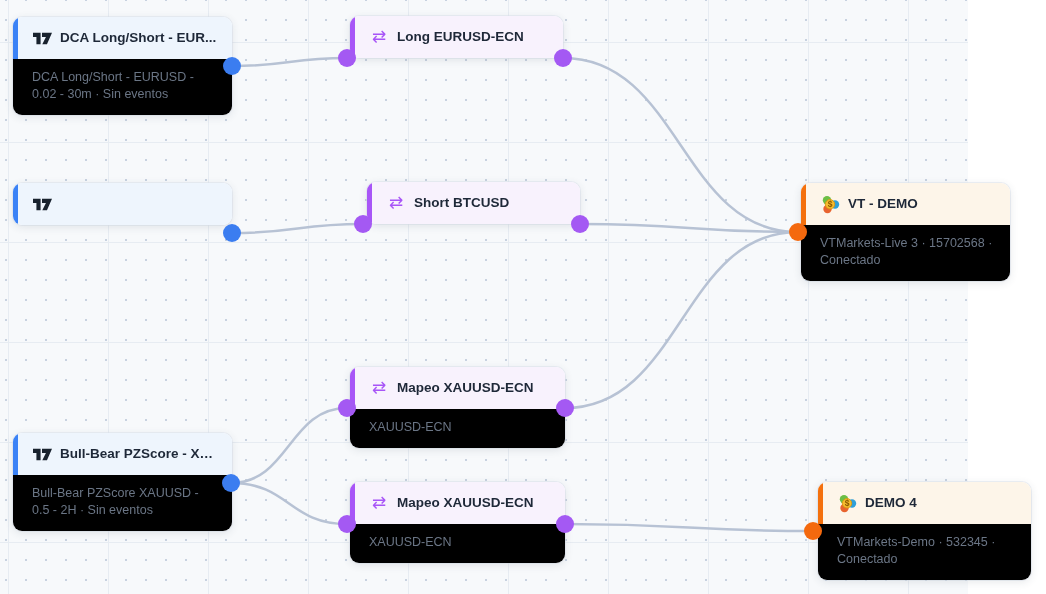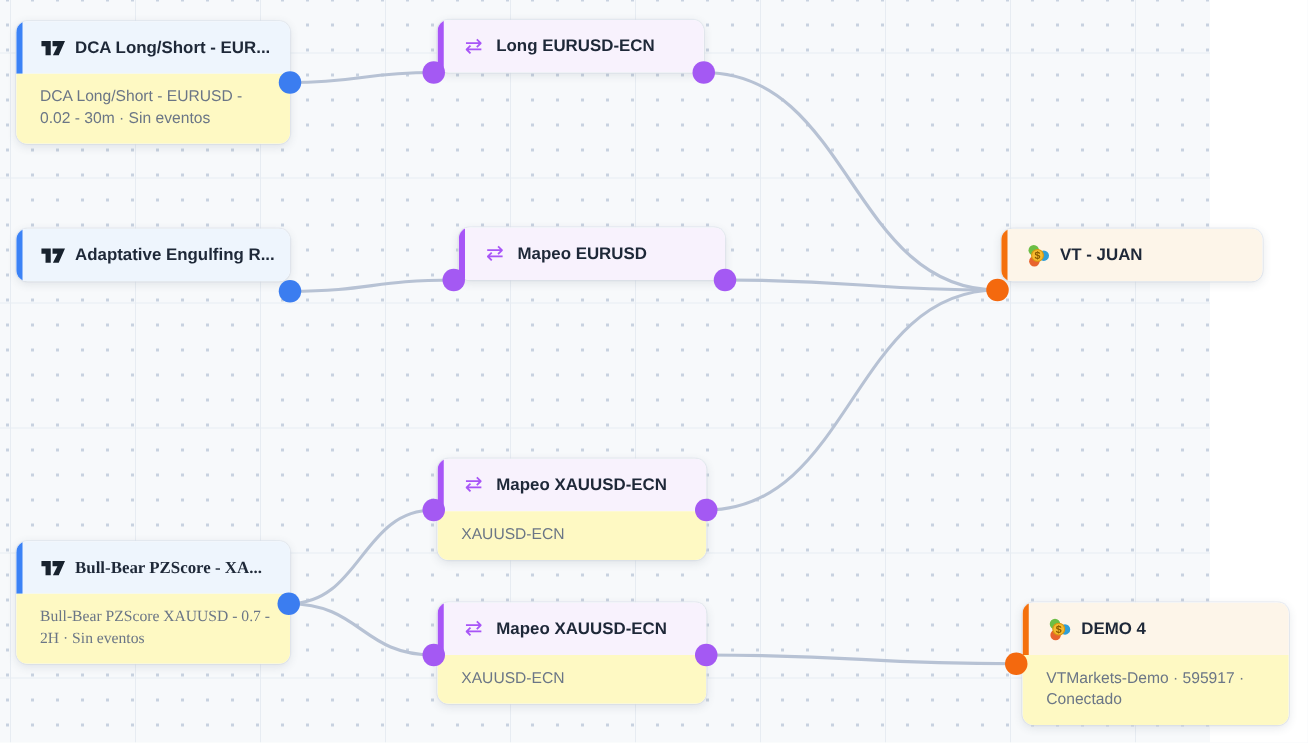--- a/index.html
+++ b/index.html
@@ -28,21 +28,21 @@
   .hd{
     display:flex;align-items:center;gap:8px;
     padding:12px 12px 12px 14px;border-left:5px solid transparent;
     font-size:13.5px;font-weight:700;color:#1e2838;line-height:18px;
     white-space:nowrap;
   }
   .hd-tv{background:#eef5fd;border-left-color:#3b82f6;}
   .hd-map{background:#f8f2fd;border-left-color:#a855f7;}
   .hd-mt{background:#fdf5e9;border-left-color:#f4700d;}
   .bd{
-    padding:10px 14px 12px 19px;background:#fef9c3;
+    padding:10px 14px 12px 19px;background:#000000;
     font-size:12.5px;color:#6b7686;line-height:17px;
   }
   .ic{display:inline-flex;align-items:center;justify-content:center;width:20px;height:18px;flex:0 0 auto;}
   .ic-swap{color:#a855f7;font-size:17px;font-weight:400;line-height:16px;}
   .ttl{overflow:hidden;text-overflow:ellipsis;}
 
   .dot{
     position:absolute;z-index:3;width:18px;height:18px;border-radius:50%;
   }
   .dot-blue{background:#3b7df0;}
@@ -90,59 +90,59 @@
   <div class="node" style="left:13px;top:183px;width:219px;">
     <div class="hd hd-tv">
       <span class="ic">
         <svg width="19" height="13" viewBox="0 0 20 13">
             <g fill="#18222e">
           <path d="M0 .5h8v12H3.6V5H0z"></path>
               <path d="M9.5 .5H20L14.7 12.5H9.8L13.6 5H9.5z"></path>
         </g>
           </svg>
       </span>
-      <span class="ttl">Adaptative Engulfing R...</span>
     </div>
   </div>
 
   <div class="node" style="left:367px;top:182px;width:213px;">
     <div class="hd hd-map">
       <span class="ic ic-swap">⇄</span>
-      <span class="ttl">Mapeo EURUSD</span>
+      <span class="ttl">Short BTCUSD</span>
     </div>
   </div>
 
   <div class="node" style="left:801px;top:183px;width:209px;">
     <div class="hd hd-mt">
       <span class="ic">
         <svg width="19" height="19" viewBox="0 0 19 19">
           <circle cx="6" cy="5.2" r="4.2" fill="#6cbe45"></circle>
           <circle cx="14" cy="9.5" r="4.2" fill="#2f9fd8"></circle>
           <circle cx="6.5" cy="14" r="4.2" fill="#e8632e"></circle>
           <circle cx="9" cy="9.3" r="4.7" fill="#f6bb2f" stroke="#d9970f" stroke-width="0.9"></circle>
           <text x="9" y="12.3" text-anchor="middle" font-size="8.5" font-weight="bold" fill="#8a5a00">$</text>
         </svg>
       </span>
-      <span class="ttl">VT - JUAN</span>
+      <span class="ttl">VT - DEMO</span>
     </div>
+    <div class="bd">VTMarkets-Live 3 · 15702568 · Conectado</div>
   </div>
 
-  <div class="node" style="left:13px;top:433px;width:219px;font-family:Liberation Serif, serif;">
+  <div class="node" style="left:13px;top:433px;width:219px;">
     <div class="hd hd-tv">
       <span class="ic">
         <svg width="19" height="13" viewBox="0 0 20 13">
             <g fill="#18222e">
           <path d="M0 .5h8v12H3.6V5H0z"></path>
               <path d="M9.5 .5H20L14.7 12.5H9.8L13.6 5H9.5z"></path>
         </g>
           </svg>
       </span>
       <span class="ttl">Bull-Bear PZScore - XA...</span>
     </div>
-    <div class="bd">Bull-Bear PZScore XAUUSD - 0.7 - 2H · Sin eventos</div>
+    <div class="bd">Bull-Bear PZScore XAUUSD - 0.5 - 2H · Sin eventos</div>
   </div>
 
   <div class="node" style="left:350px;top:367px;width:215px;">
     <div class="hd hd-map">
       <span class="ic ic-swap">⇄</span>
       <span class="ttl">Mapeo XAUUSD-ECN</span>
     </div>
     <div class="bd">XAUUSD-ECN</div>
   </div>
 
@@ -160,21 +160,21 @@
         <svg width="19" height="19" viewBox="0 0 19 19">
           <circle cx="6" cy="5.2" r="4.2" fill="#6cbe45"></circle>
           <circle cx="14" cy="9.5" r="4.2" fill="#2f9fd8"></circle>
           <circle cx="6.5" cy="14" r="4.2" fill="#e8632e"></circle>
           <circle cx="9" cy="9.3" r="4.7" fill="#f6bb2f" stroke="#d9970f" stroke-width="0.9"></circle>
           <text x="9" y="12.3" text-anchor="middle" font-size="8.5" font-weight="bold" fill="#8a5a00">$</text>
         </svg>
       </span>
       <span class="ttl">DEMO 4</span>
     </div>
-    <div class="bd">VTMarkets-Demo · 595917 · Conectado</div>
+    <div class="bd">VTMarkets-Demo · 532345 · Conectado</div>
   </div>
 
   <div class="dot dot-blue" style="left:223px;top:57px;"></div>
   <div class="dot dot-purple" style="left:338px;top:49px;"></div>
   <div class="dot dot-purple" style="left:554px;top:49px;"></div>
   <div class="dot dot-blue" style="left:223px;top:224px;"></div>
   <div class="dot dot-purple" style="left:354px;top:215px;"></div>
   <div class="dot dot-purple" style="left:571px;top:215px;"></div>
   <div class="dot dot-orange" style="left:789px;top:223px;"></div>
   <div class="dot dot-blue" style="left:222px;top:474px;"></div>

